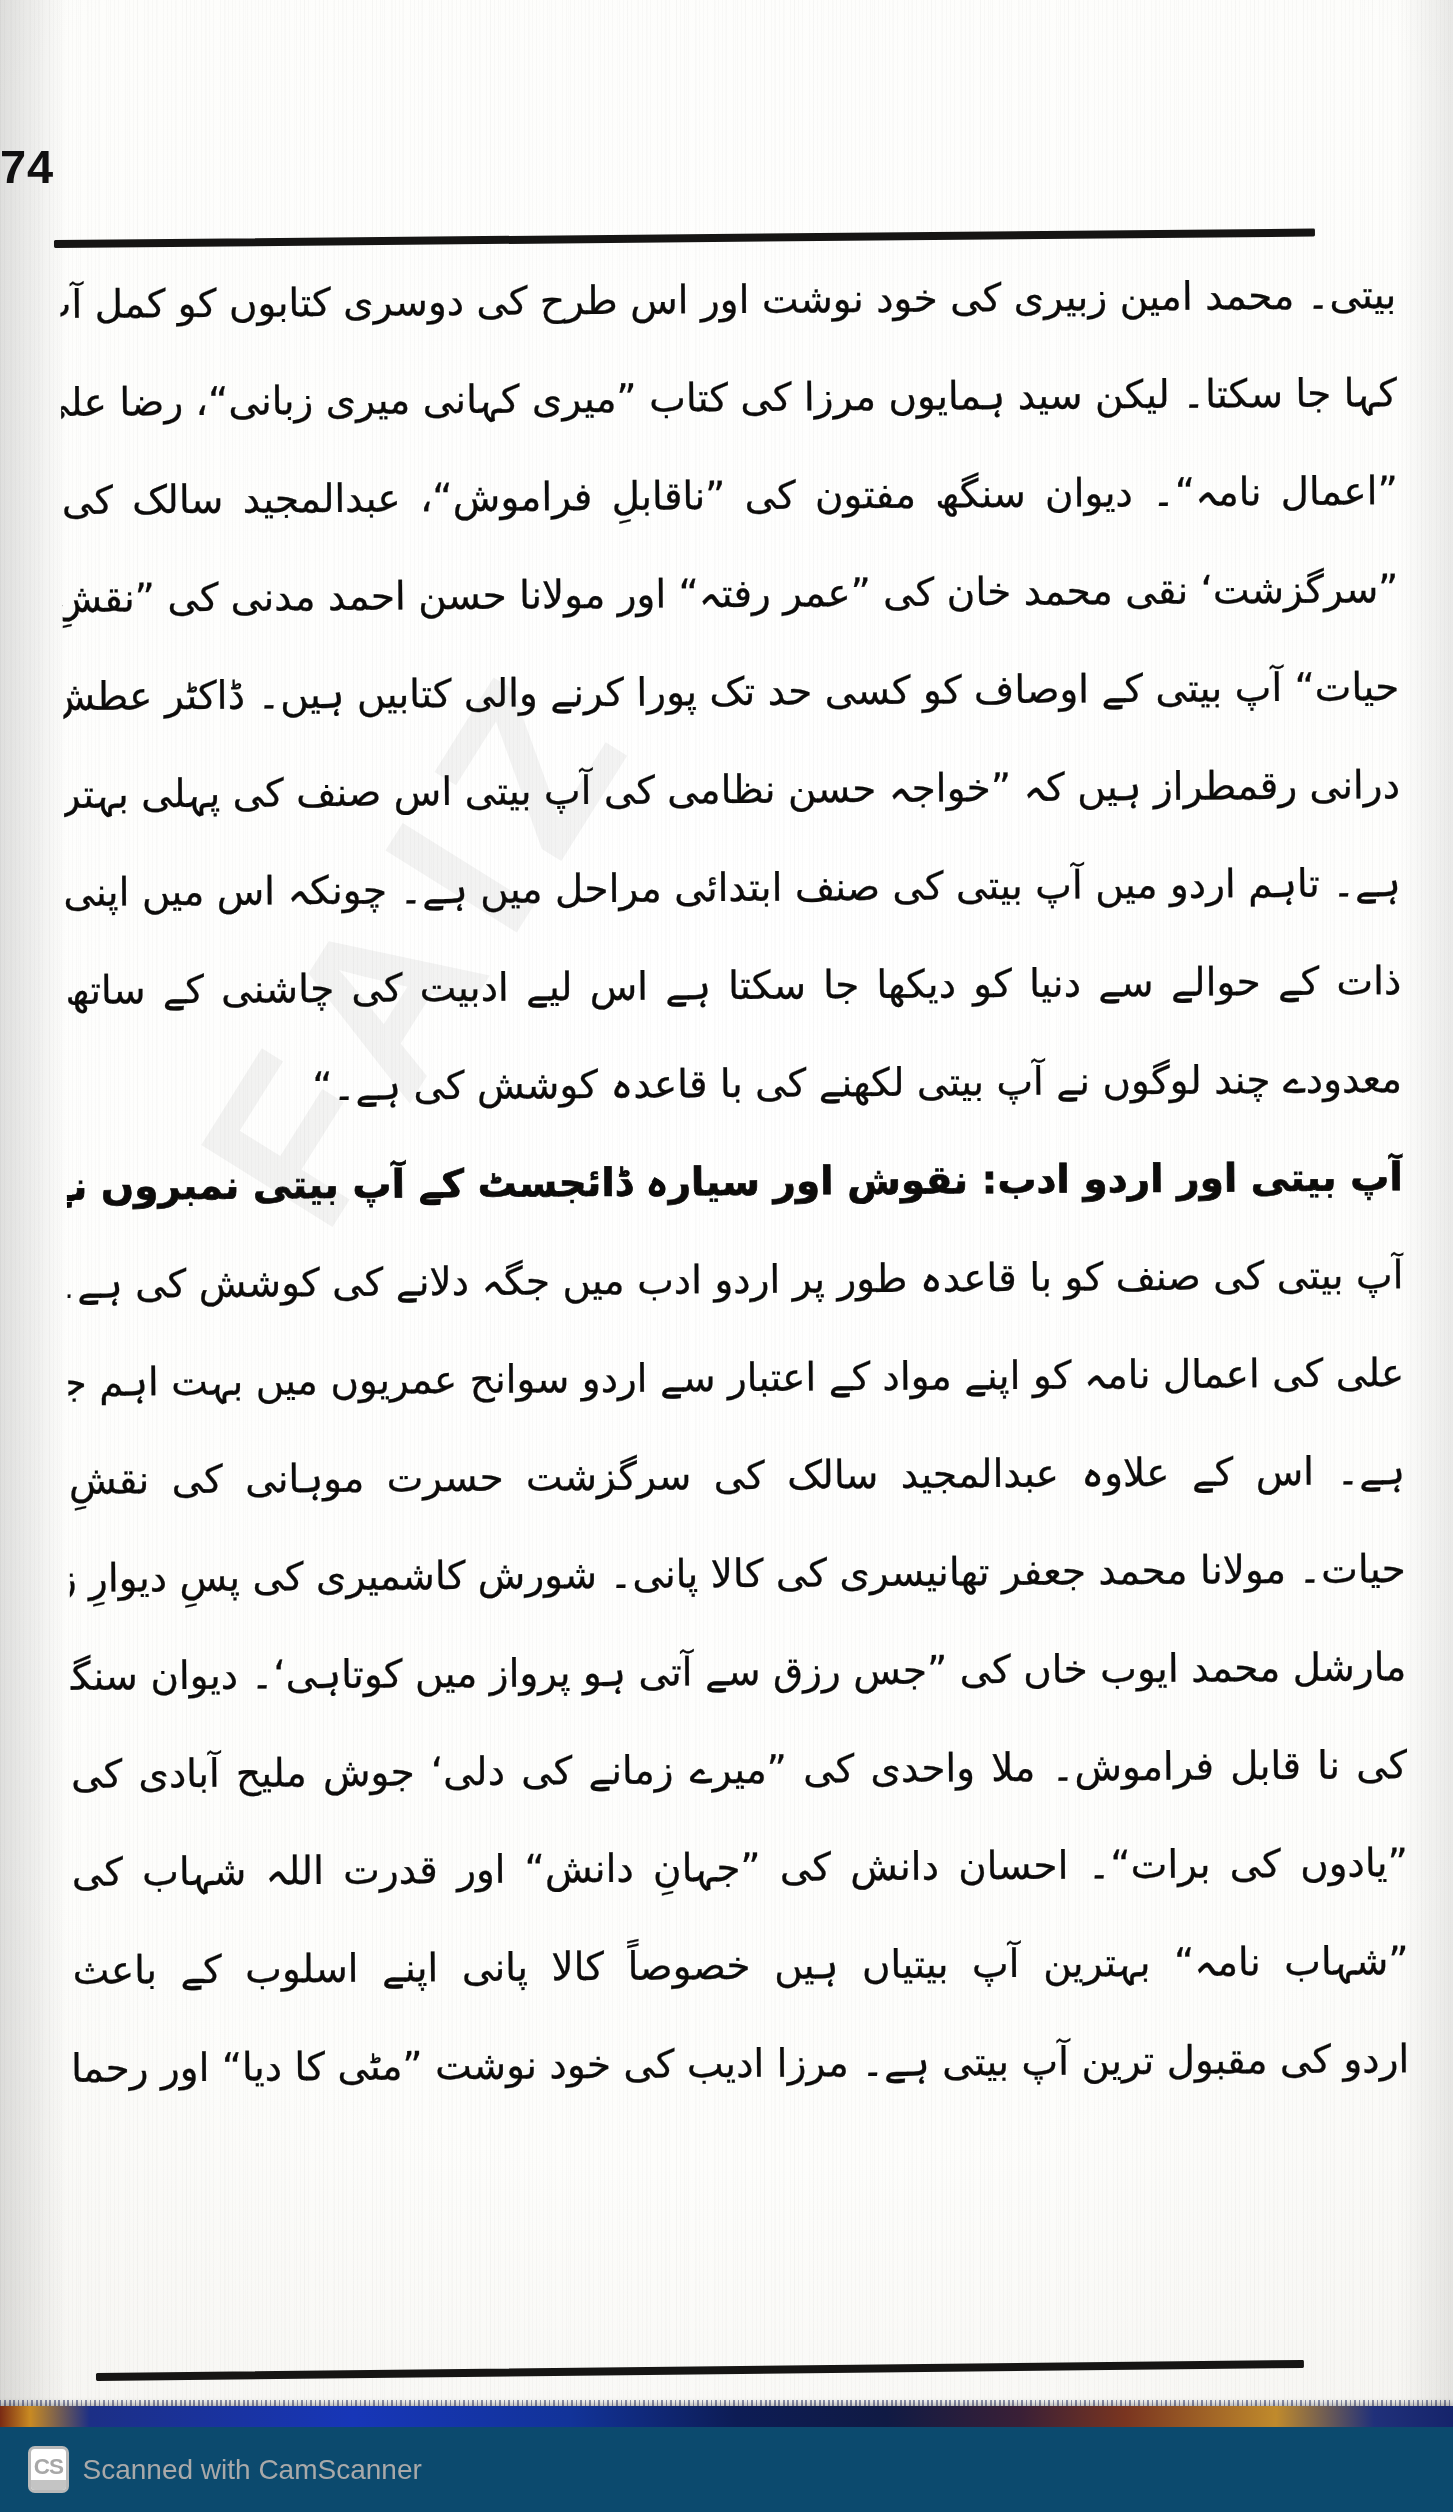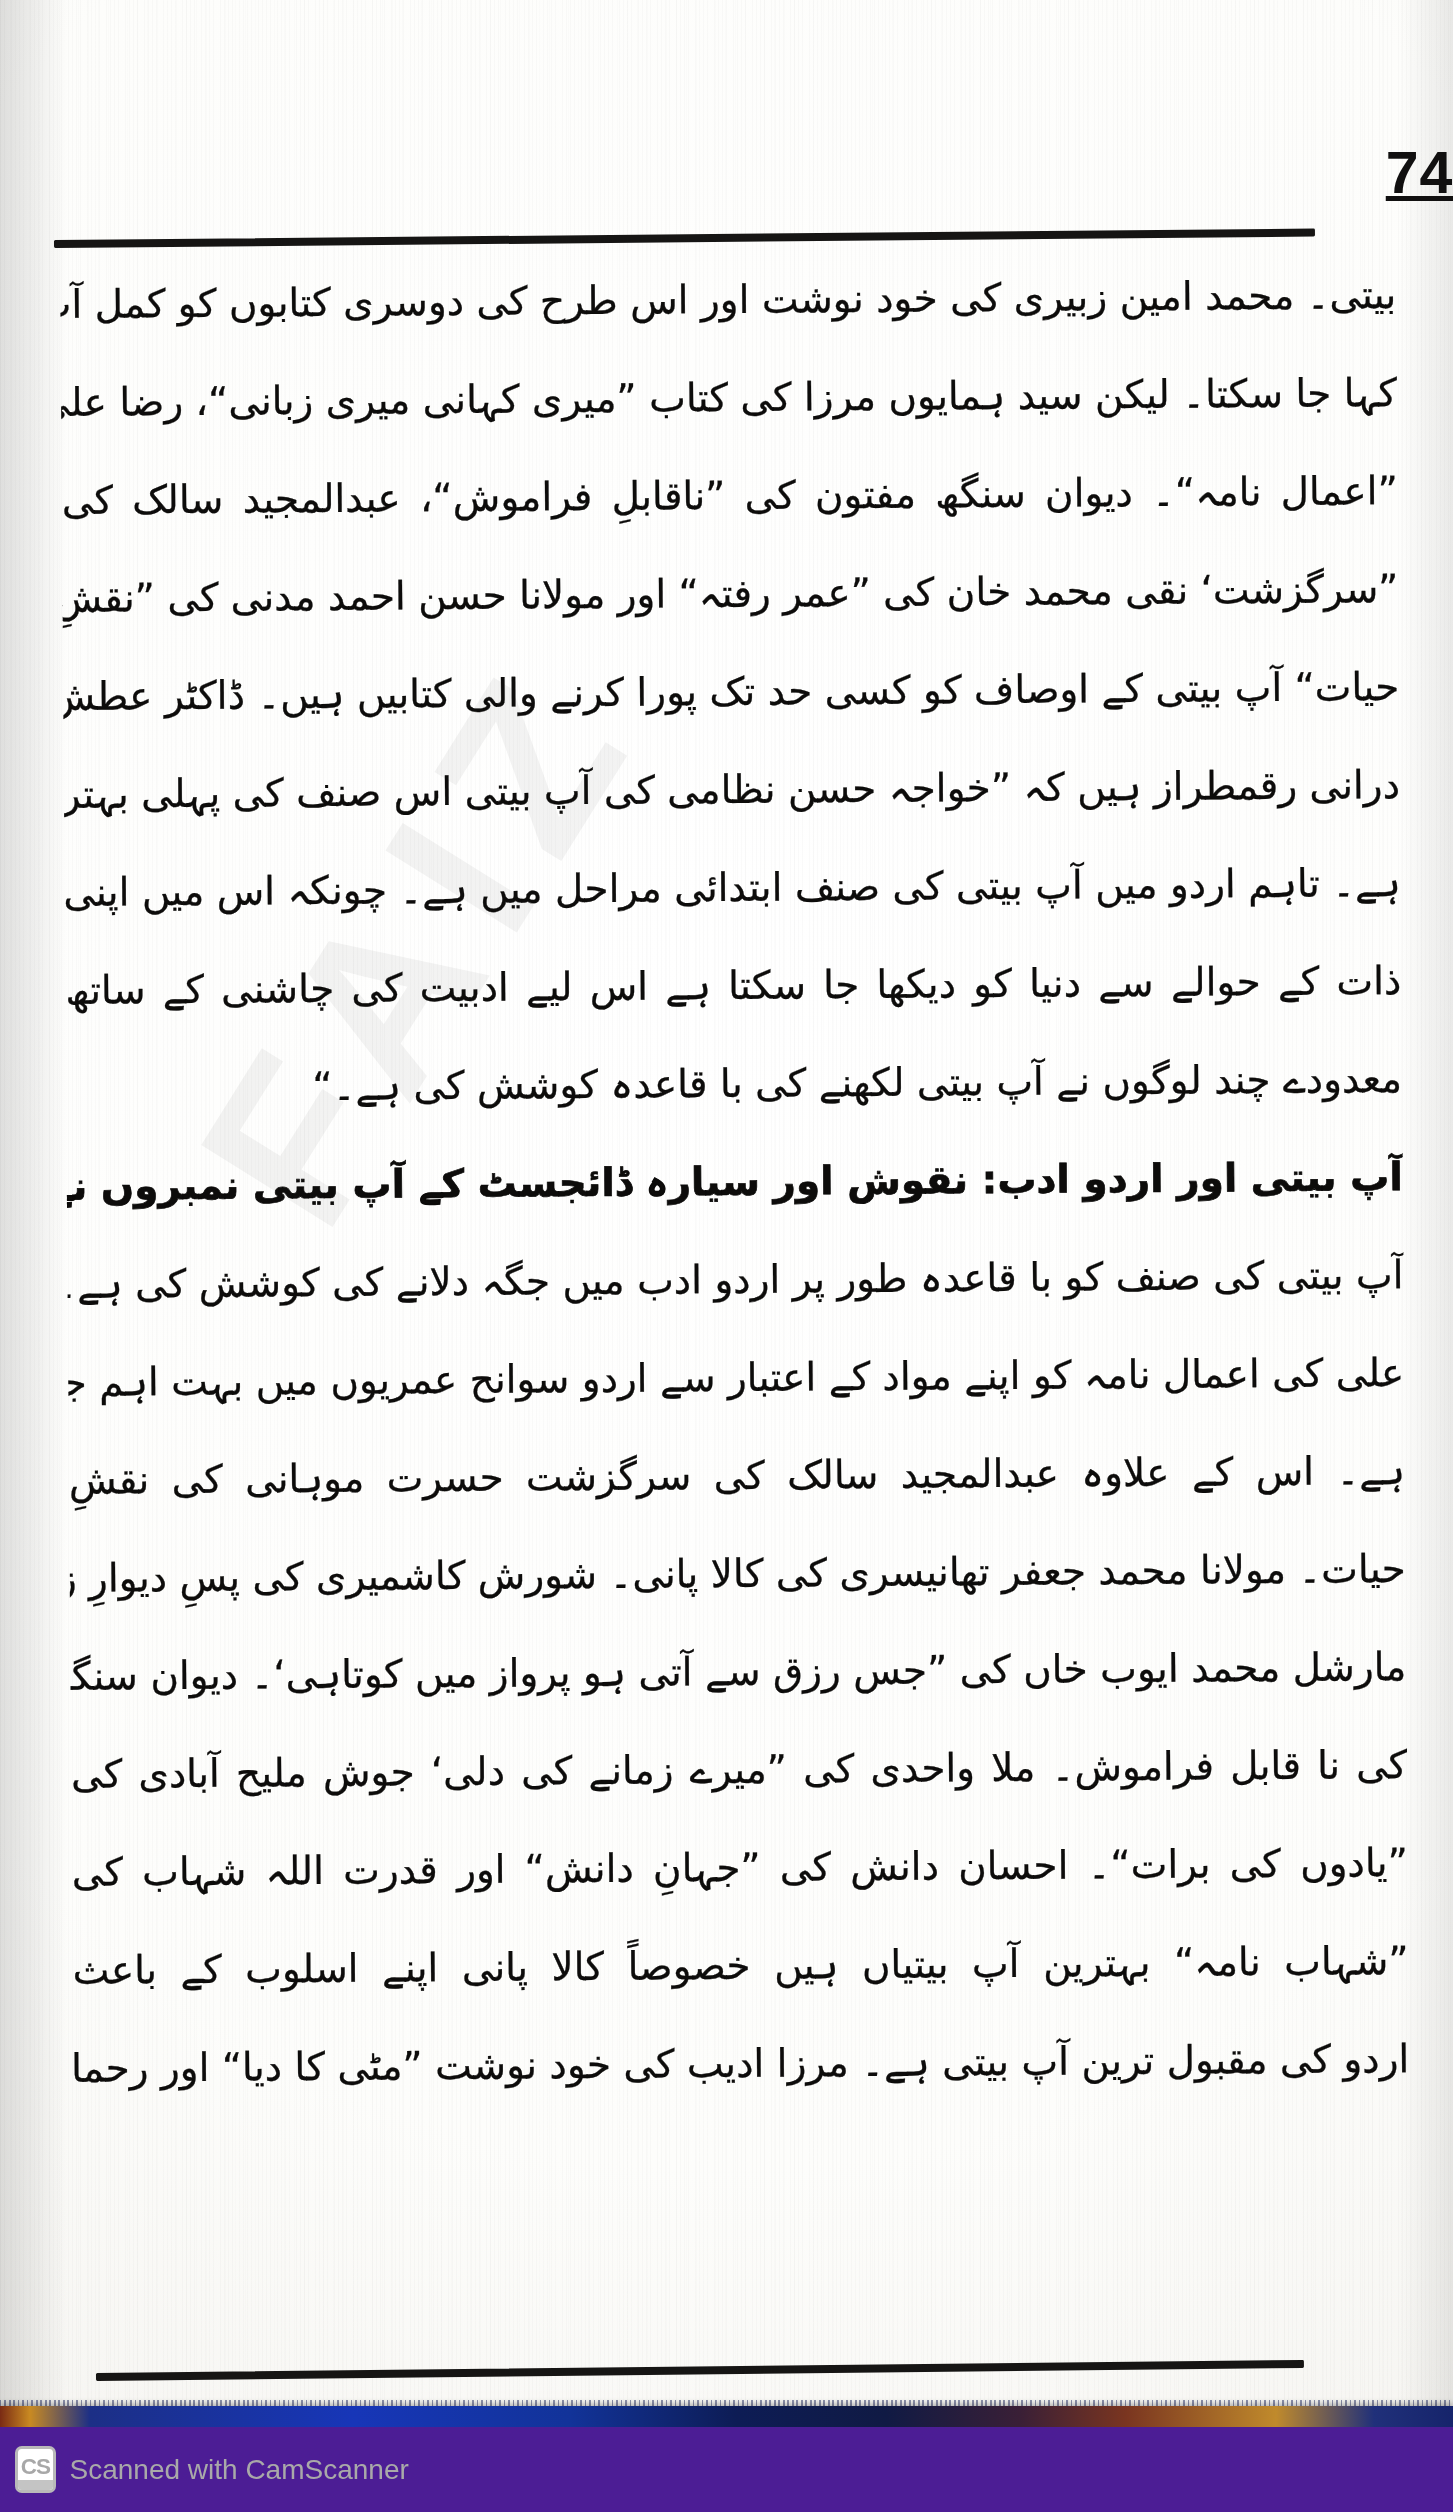--- a/index.html
+++ b/index.html
@@ -71,27 +71,26 @@
     white-space: nowrap;
     pointer-events: none;
     line-height: 1;
   }
 
   
   #page-number {
     position: absolute;
     left: 0; right: 0;
     top: 139px;
-    text-align: right;
-    font-family: "Liberation Sans", sans-serif;
-    font-weight: 700;
-    font-size: 59px;
+    text-align: left;
+    font-family: "Liberation Sans", sans-serif;
+    font-weight: 700;
+    font-size: 47px;
     color: #111010;
     letter-spacing: 0.8px;
-    text-decoration: underline;
   }
 
   
   .rule {
     position: absolute;
     background: #161514;
   }
   #rule-top {
     left: 54px;
     top: 240px;
@@ -170,24 +169,24 @@
         rgba(255,255,255,0.0) 1.5px, rgba(255,255,255,0.0) 4.5px);
     opacity: 0.85;
     pointer-events: none;
   }
   #footer-bar {
     position: absolute;
     left: 0;
     top: 2427px;
     width: 1453px;
     height: 85px;
-    background: #4c1d95;
+    background: #0c4a6e;
     display: flex;
     align-items: center;
-    padding-left: 15px;
+    padding-left: 28px;
     box-sizing: border-box;
   }
   #cs-logo {
     width: 41px;
     height: 47px;
     border-radius: 6.8px;
     background: #ffffff;
     border: 3.8px solid #b9b9b9;
     box-sizing: border-box;
     display: flex;

